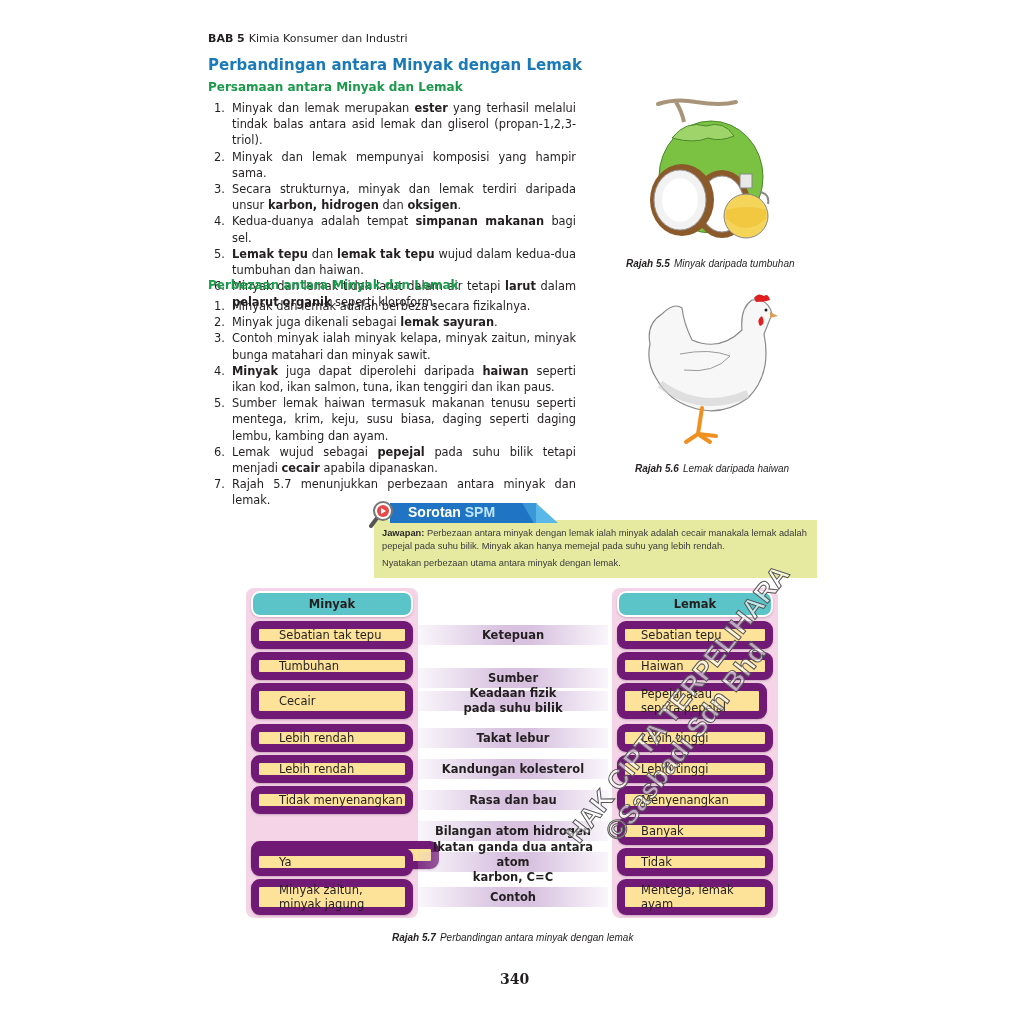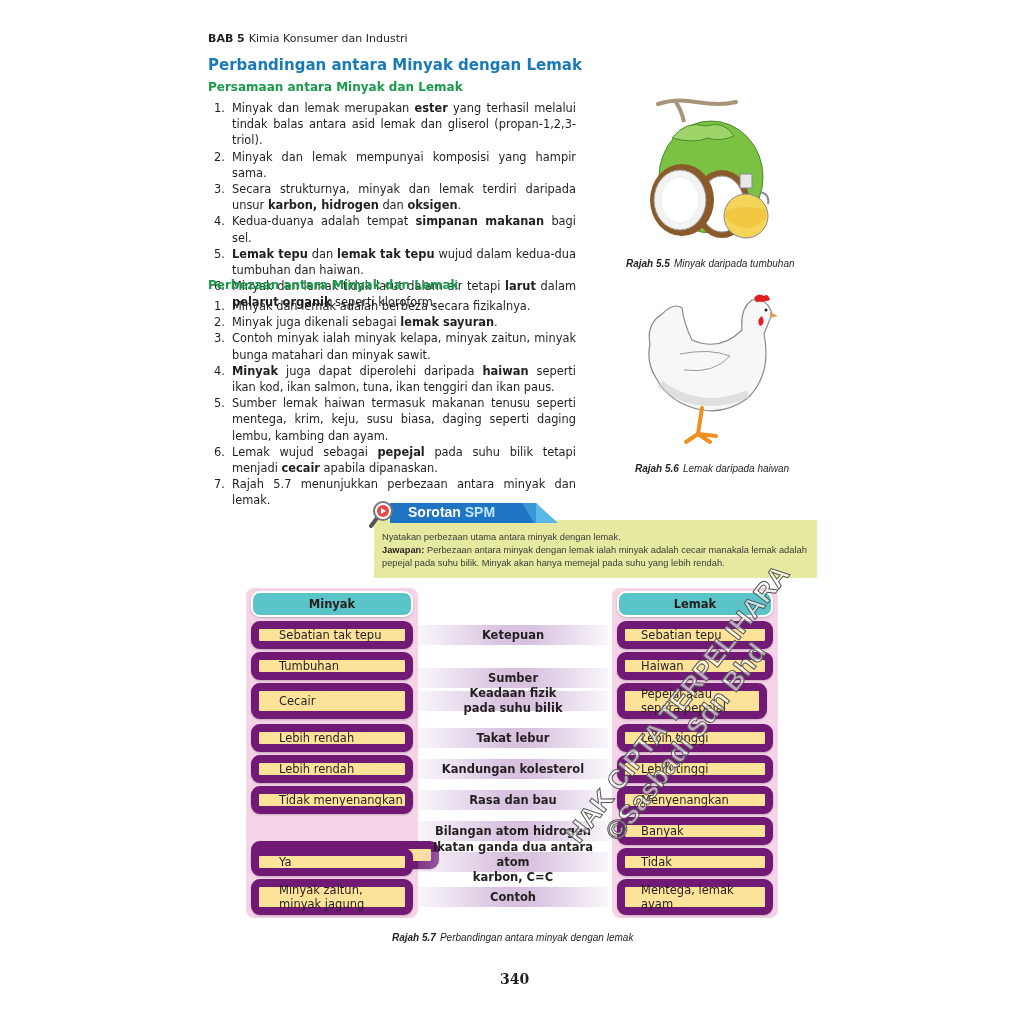--- a/index.html
+++ b/index.html
@@ -107,22 +107,22 @@
     <path d="M122 22 Q126 30 120 32 Q116 26 122 22 Z" fill="#e02020"></path>
     <circle cx="126" cy="16" r="1.5" fill="#222"></circle>
     <path d="M62 114 L58 140 L46 148 M58 140 L70 148 M58 140 L76 142" stroke="#f09020" stroke-width="4" fill="none" stroke-linecap="round"></path>
   </svg>
 </div>
 <div class="caption" style="left:635px; top:463px;">
   <b>Rajah 5.6</b><span>Lemak daripada haiwan</span>
 </div>
 
 <div class="sorotan-box">
+  <div><b>Jawapan:</b> <span>Perbezaan antara minyak dengan lemak ialah minyak adalah cecair manakala lemak adalah pepejal pada suhu bilik. Minyak akan hanya memejal pada suhu yang lebih rendah.</span></div>
   <div style="margin-top:4px;">Nyatakan perbezaan utama antara minyak dengan lemak.</div>
-  <div><b>Jawapan:</b> <span>Perbezaan antara minyak dengan lemak ialah minyak adalah cecair manakala lemak adalah pepejal pada suhu bilik. Minyak akan hanya memejal pada suhu yang lebih rendah.</span></div>
 </div>
 <div class="sorotan-tab">
   <div class="band"></div>
   <div class="tri2"></div>
   <div class="tri"></div>
   <div class="title"><span>Sorotan</span> <span class="spm">SPM</span></div>
 </div>
 <svg class="magnifier" viewBox="0 0 26 28">
   <line x1="8" y1="18" x2="2" y2="26" stroke="#555" stroke-width="4" stroke-linecap="round"></line>
   <circle cx="14" cy="11" r="9" fill="#ffffff" stroke="#777" stroke-width="2"></circle>

